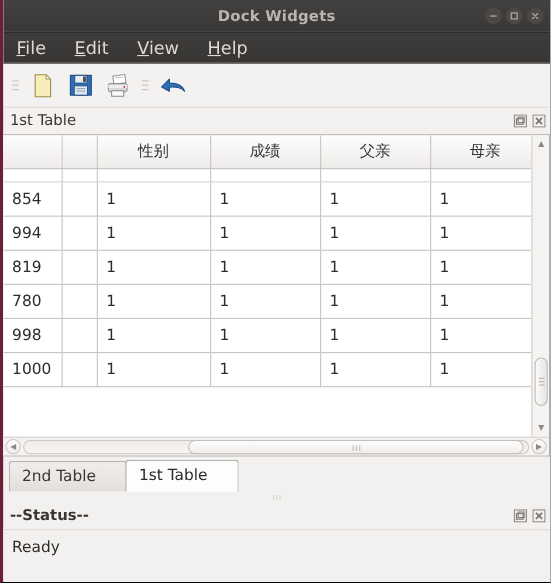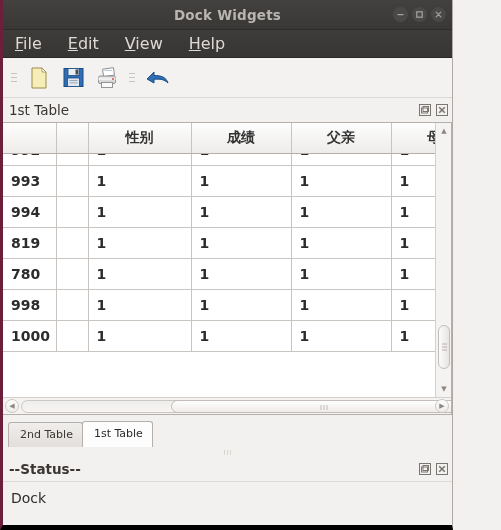--- a/index.html
+++ b/index.html
@@ -4,25 +4,25 @@
 <style>
   * { box-sizing: border-box; margin: 0; padding: 0; }
   html, body {
     width: 501px; height: 530px;
     overflow: hidden;
     font-family: "DejaVu Sans", "Liberation Sans", sans-serif;
     background: #f2f1f0;
   }
   #app {
     position: relative;
-    width: 453px; height: 530px;
+    width: 501px; height: 530px;
     background: #f2f1f0;
     border-left: 3px solid #6b1f3a;
     border-right: 1px solid #b0a8a4;
-    border-bottom: 5px solid #000000;
+    border-bottom: 1px solid #000000;
     overflow: hidden;
   }
 
   
   .titlebar {
     position: relative;
     height: 30px;
     background: #3f3d3a;
     background: linear-gradient(#434140, #3a3836);
     display: flex; align-items: center; justify-content: center;
@@ -119,21 +119,21 @@
   table.tbl { border-collapse: collapse; table-layout: fixed; width: 480px; }
   table.tbl th, table.tbl td {
     font-size: 14px;
     color: #2c2c2c;
     border-right: 1px solid #c8c4c0;
     border-bottom: 1px solid #c8c4c0;
     height: 31px;
     padding: 0 8px;
     background: #fff;
     text-align: left;
-    font-weight: bold;
+    font-weight: normal;
     overflow: hidden;
     white-space: nowrap;
   }
   table.tbl thead th {
     background: linear-gradient(#fdfdfd, #eeecea);
     border-bottom: 1px solid #b5b0ac;
     text-align: center;
     color: #333;
     height: 30px;
   }
@@ -214,23 +214,23 @@
   .hs-thumb .rid i { display:block; width:1px; height:5px; background:#c0bbb7; }
 
   
   .tabbar {
     height: 32px;
     display: flex; align-items: flex-end;
     padding-left: 5px;
     background: #f2f1f0;
   }
   .tab {
-    font-size: 11px;
+    font-size: 14px;
     color: #3a3632;
-    padding: 5px 9px 6px 11px;
+    padding: 5px 27px 6px 11px;
     border: 1px solid #b5b0ac;
     border-bottom: none;
     border-radius: 3px 3px 0 0;
     background: linear-gradient(#f0eeec, #e2dedb);
     margin-right: -1px;
     position: relative;
   }
   .tab.active {
     background: #fdfdfd;
     color: #2b2b2b;
@@ -430,21 +430,21 @@
             <colgroup>
               <col class="col-rh">
                 <col class="col-a">
                 <col class="col-b">
               <col class="col-c">
                 <col class="col-d">
                 <col class="col-e">
             </colgroup>
             <tbody id="tbody-rows">
                 <tr>
-                  <td class="rowhdr">993</td>
+                  <td class="rowhdr">854</td>
                   <td></td>
                   <td>1</td>
                   <td>1</td>
                   <td>1</td>
                   <td>1</td>
                 </tr>
                 <tr>
                   <td class="rowhdr">994</td>
                   <td></td>
                   <td>1</td>
@@ -541,18 +541,18 @@
         </svg>
       </span>
       <span class="dock-btn">
         <svg width="12" height="12" viewBox="0 0 12 12">
           <rect x="0.5" y="0.5" width="11" height="11" fill="none" stroke="#7a7672" stroke-width="1"></rect>
           <path d="M3.2 3.2 L8.8 8.8 M8.8 3.2 L3.2 8.8" stroke="#7a7672" stroke-width="1.6"></path>
         </svg>
       </span>
     </div>
     <div class="status-body">
-      <div class="ready">Dock</div>
+      <div class="ready">Ready</div>
       <div class="watermark">testerhome.com</div>
     </div>
   </div>
 
 </div>
 
 </body></html>

